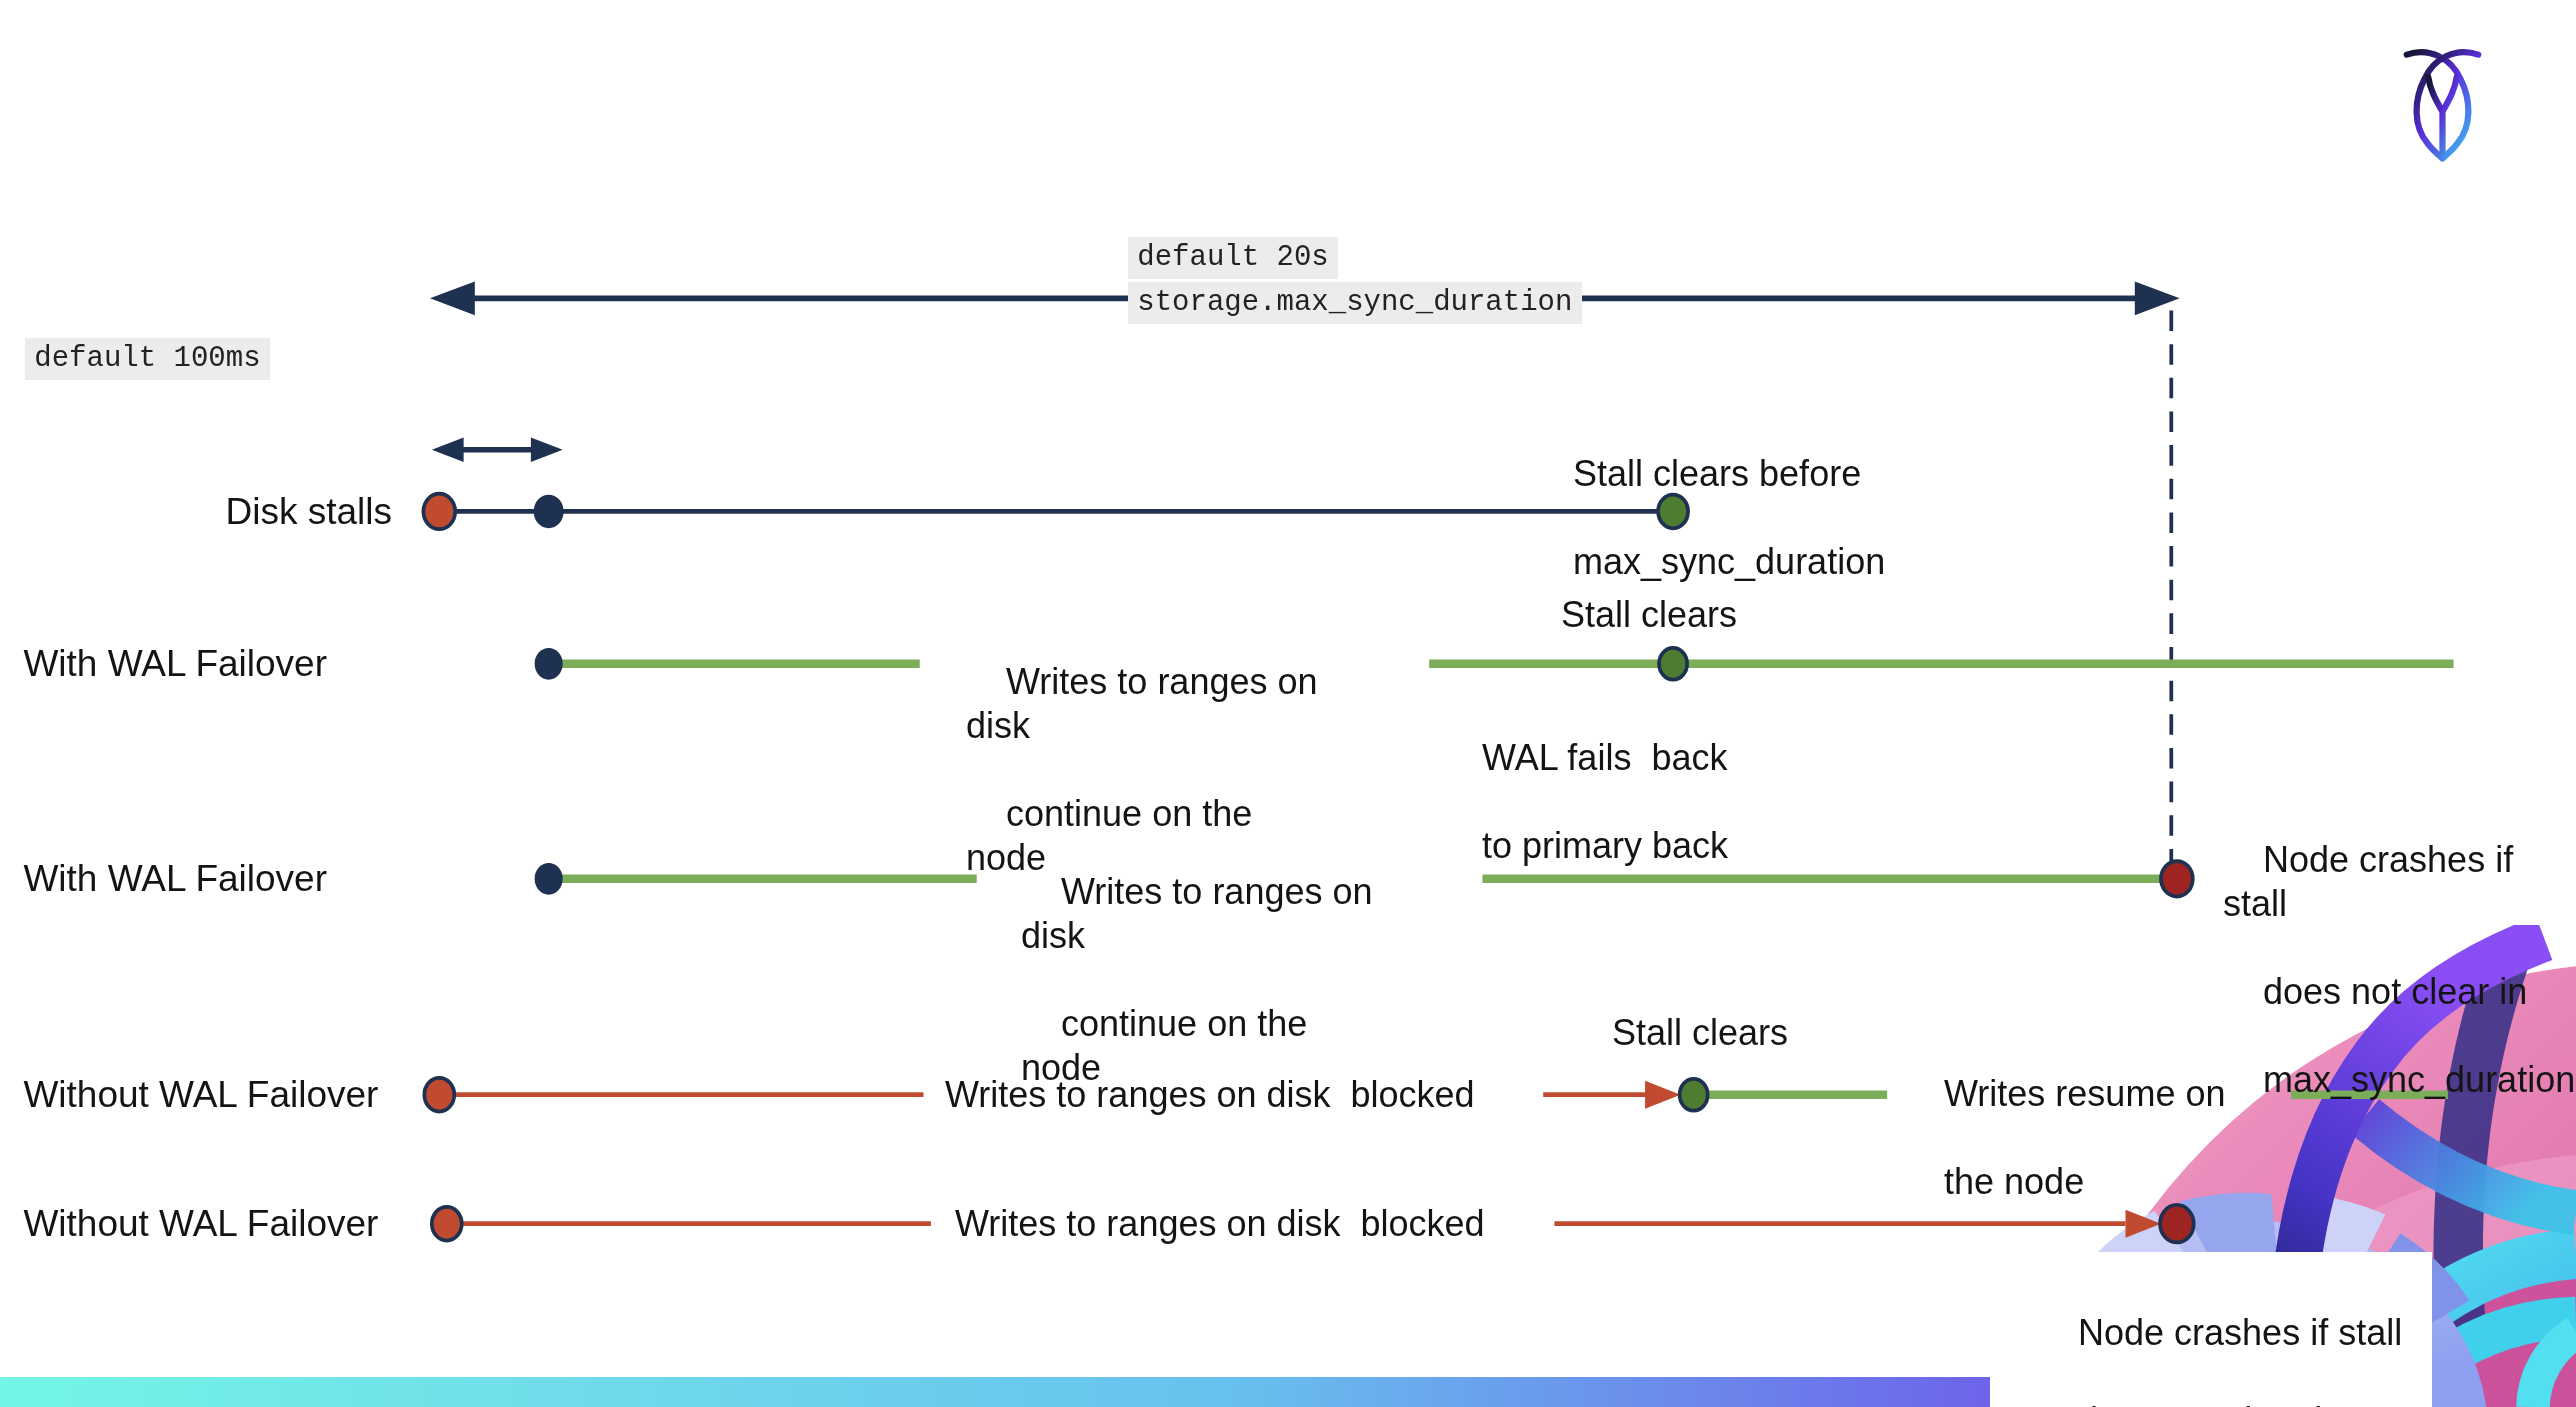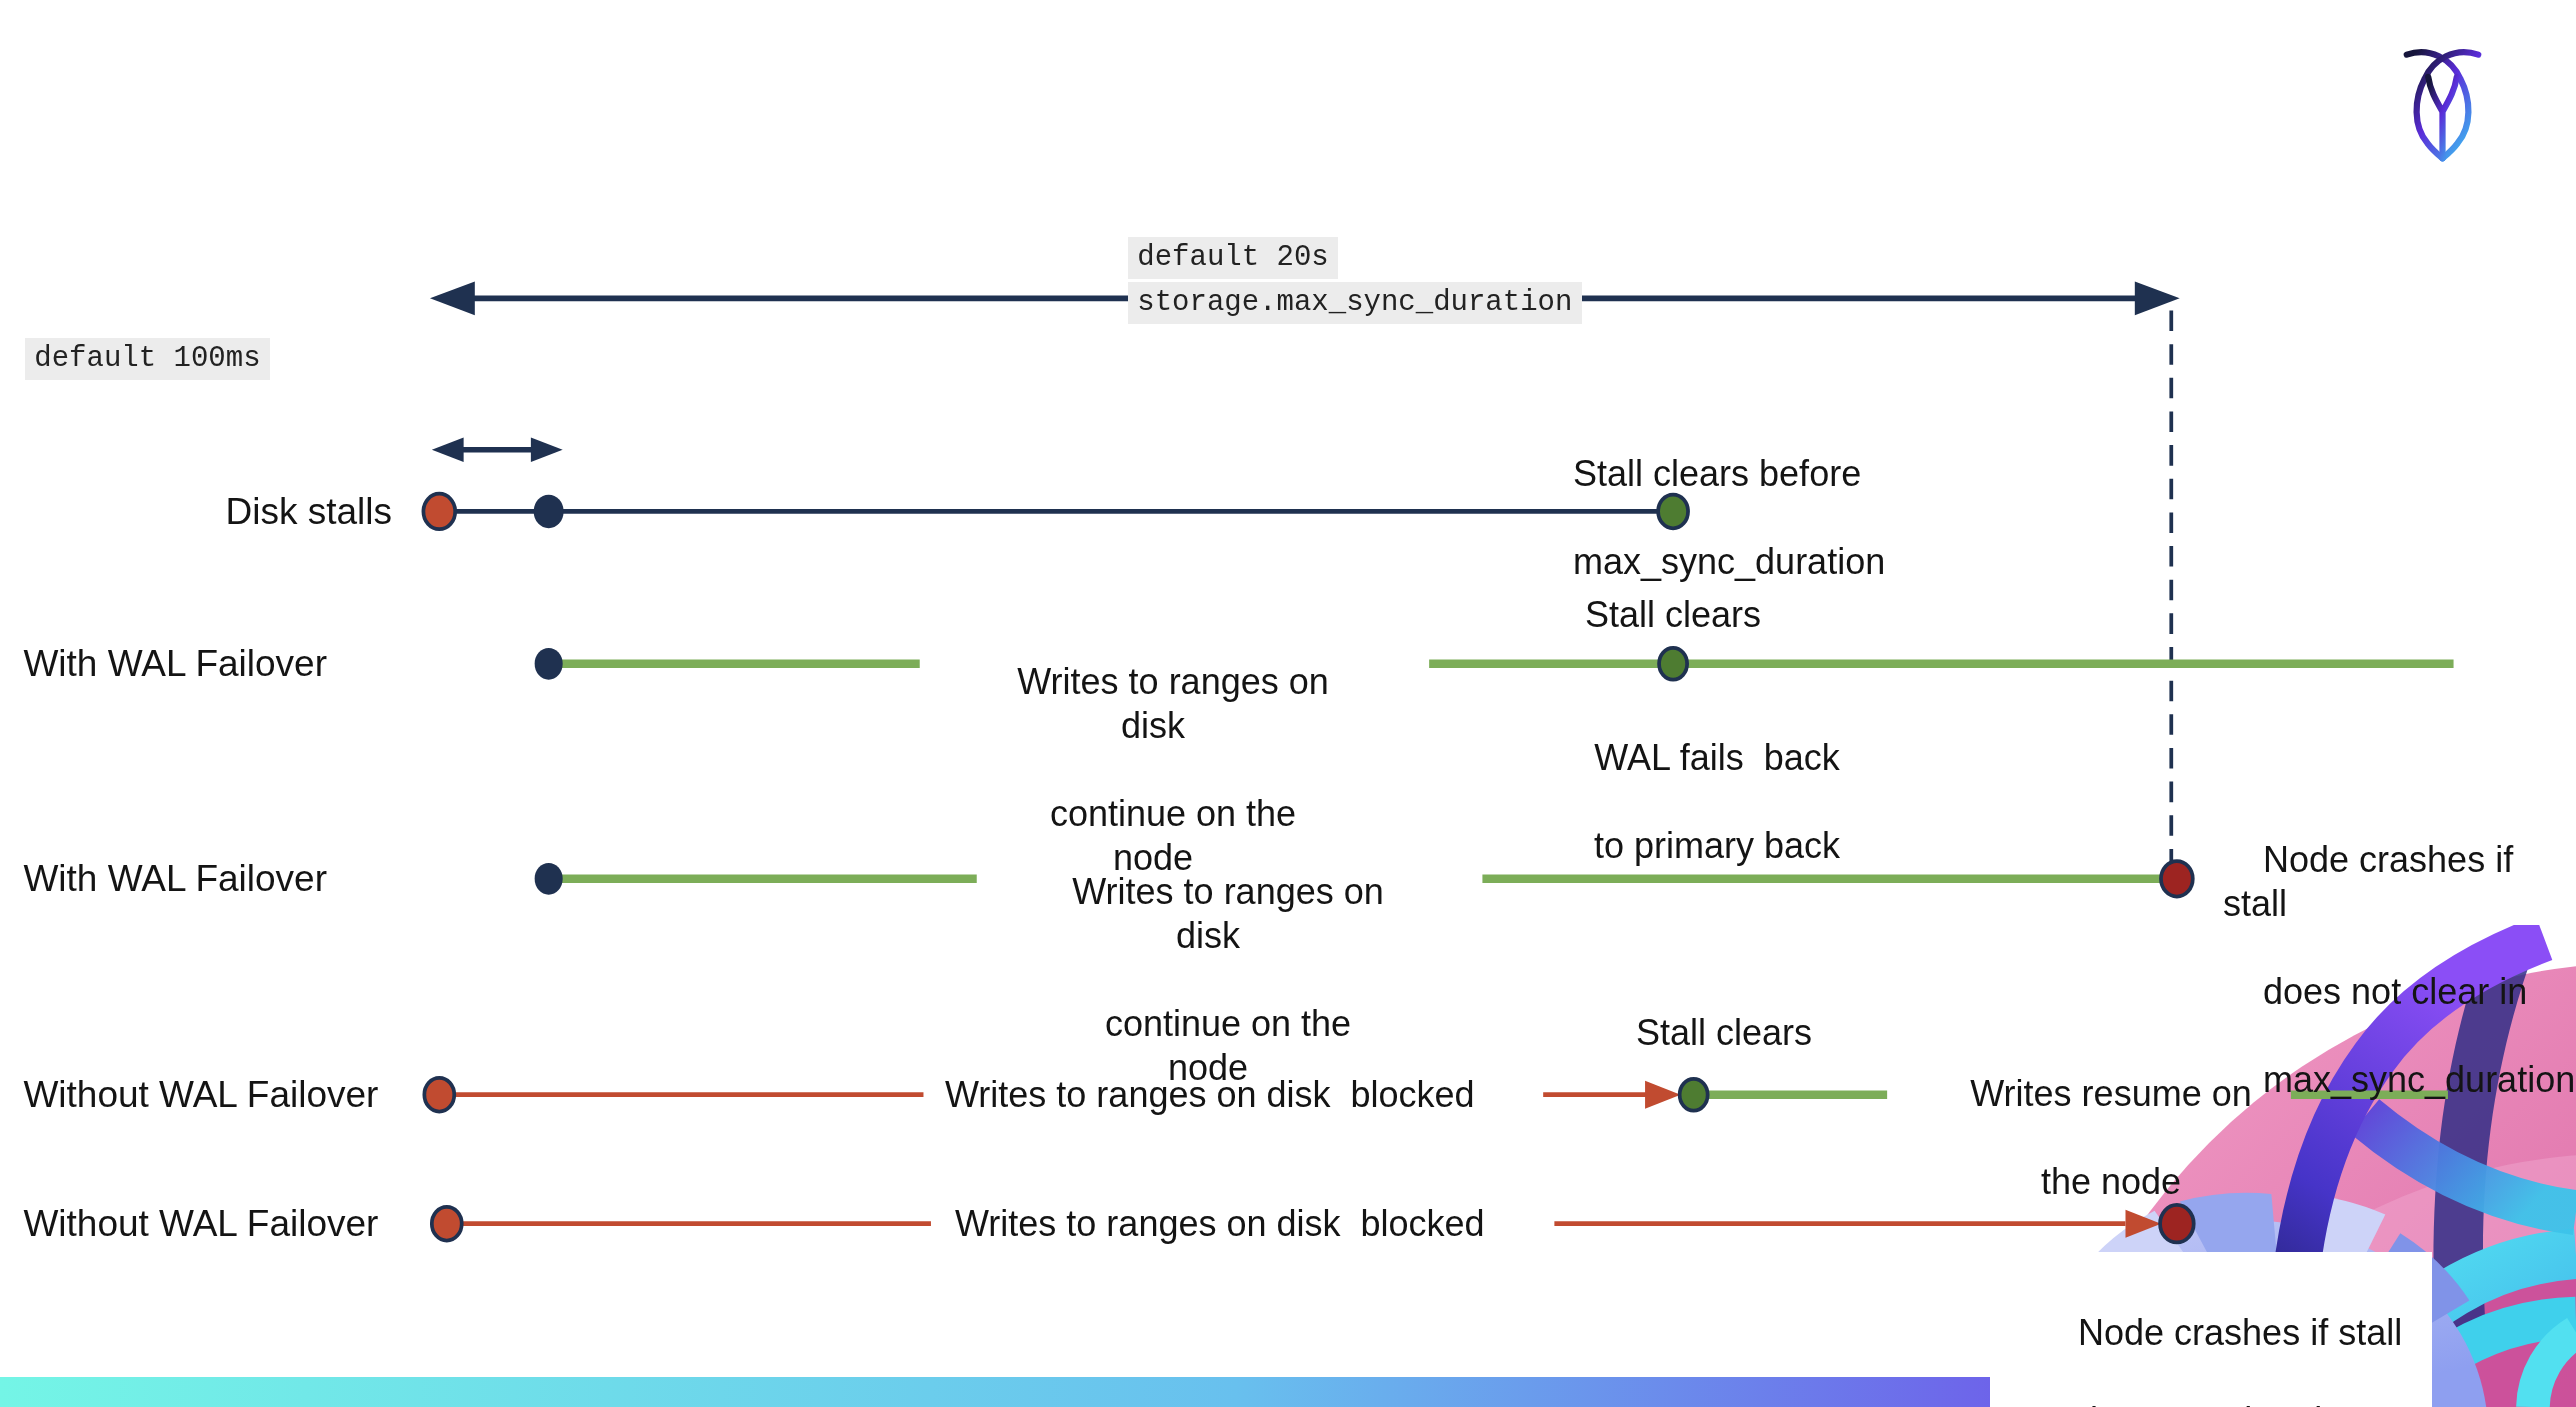--- a/index.html
+++ b/index.html
@@ -2,21 +2,21 @@
 <html style="--navy: #1f3150; --green-line: #7cad58; --green-dot: #4e7c31; --stall-red: #c14b30; --crash-red: #9d2421; --code-bg: #ececec; --fg0: #74f5e6; --fg1: #68c0ee; --fg2: #6e55e9;font-size:15px"><head>
 <meta charset="utf-8">
 <style>
   html,body{margin:0;padding:0;background:#fff;}
   .slide{position:relative;width:2576px;height:1408px;background:#ffffff;overflow:hidden;
          font-family:"Liberation Sans","DejaVu Sans",sans-serif;color:#111;}
   .abs{position:absolute;}
   .title{left:60px;top:43px;font-size:95px;font-weight:700;letter-spacing:-2.8px;color:#050505;line-height:1.25;}
   .rowlabel{font-size:37px;line-height:45px;color:#141414;}
   .ann{font-size:36px;line-height:44px;color:#141414;white-space:pre-wrap;}
-  .center{text-align:center;}
+  .center{text-align:left;}
   .right{text-align:right;}
   .codeblock{display:flex;flex-direction:column;align-items:flex-start;gap:3.7px;}
   .code{font-family:"Liberation Mono","DejaVu Sans Mono",monospace;font-size:29px;line-height:36px;
         background:var(--code-bg,#ececec);color:#222;padding:2.8px 9.3px;white-space:pre;}
   .footer-bar{left:0;top:1377px;width:2576px;height:31px;
         background:linear-gradient(90deg,var(--fg0,#74f5e6) 0%,var(--fg1,#68c0ee) 48%,var(--fg2,#6e55e9) 82%,var(--fg2,#6e55e9) 100%);}
   .whitebox{left:1990px;top:1252px;width:442px;height:156px;background:#ffffff;}
   .whitebox .ann{position:absolute;left:28px;top:15px;}
   svg{display:block;}
   .navy-stroke{stroke:var(--navy,#1f3150);}
@@ -151,21 +151,21 @@
   <div class="abs rowlabel" style="left:23.4px;top:1201px;">Without WAL Failover</div>
 
   <div class="abs ann" style="left:1533px;top:408px;">
     <span>Stall clears before</span><br>
     <span>max_sync_duration</span>
   </div>
 
   <div class="abs ann center" style="left:1561px;top:593px;width:224px;">Stall clears</div>
 
 
-  <div class="abs ann center" style="left:1510px;top:692px;width:374px;">
+  <div class="abs ann center" style="left:1442px;top:692px;width:374px;">
     <span>WAL fails  back</span><br>
     <span>to primary back</span>
   </div>
 
   <div class="abs ann center" style="left:966px;top:616px;width:374px;">
     <span>Writes to ranges on disk</span><br>
     <span>continue on the node</span>
   </div>
 
   <div class="abs ann center" style="left:1021px;top:826px;width:374px;">

